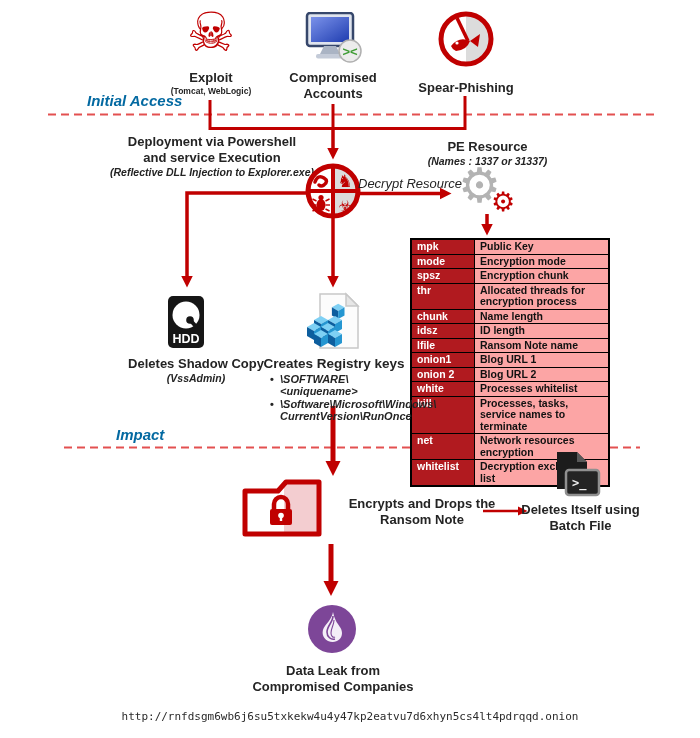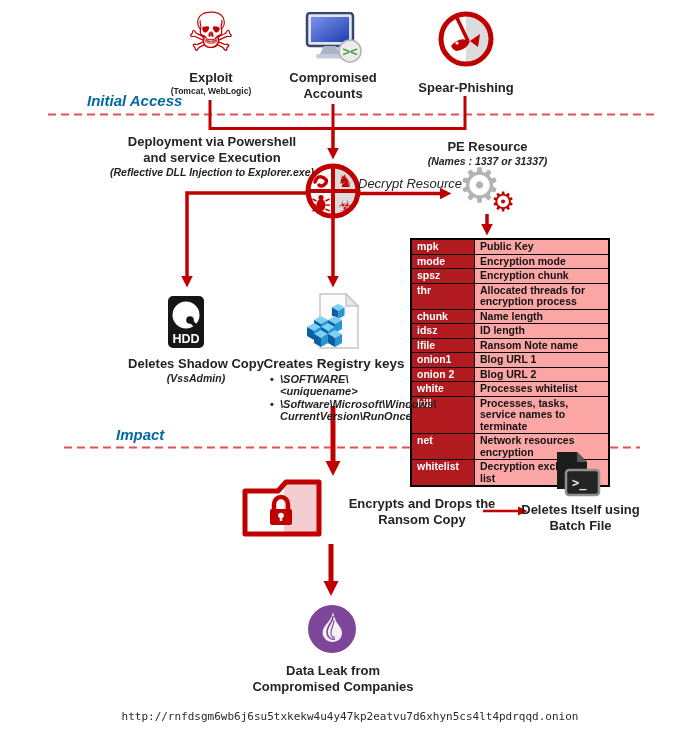--- a/index.html
+++ b/index.html
@@ -260,21 +260,21 @@
       <path d="M44,8 H77 V56 H44 Z" fill="#f3cdd0"></path>
       <path d="M5,15 H38 L46,6 H79 V58 H5 Z" fill="none" stroke="#c00000" stroke-width="5" stroke-linejoin="round"></path>
       <path d="M34,33 v-5 a7,7 0 0 1 14,0 v5" fill="none" stroke="#c00000" stroke-width="4.5"></path>
       <rect x="30" y="33" width="22" height="16" rx="2" fill="#c00000"></rect>
       <circle cx="41" cy="39.5" r="2.8" fill="#fff"></circle>
       <rect x="39.8" y="40" width="2.4" height="5" fill="#fff"></rect>
     </svg>
   </div>
   <div class="abs ctr" style="left:348px;top:496px;width:148px;">
     <span class="lbl block">Encrypts and Drops the</span>
-    <span class="lbl block">Ransom Copy</span>
+    <span class="lbl block">Ransom Note</span>
   </div>
 
   <div class="abs" style="left:549px;top:449px;width:54px;height:54px;">
     <svg width="54" height="54" viewBox="0 0 54 54">
       <path d="M8,3 H28 L38,13 V40 H8 Z" fill="#1c1c1c"></path>
       <path d="M28,3 L38,13 H28 Z" fill="#585858"></path>
       <rect x="17" y="21" width="33" height="25" rx="3" fill="#242424" stroke="#909090" stroke-width="2.5"></rect>
       <text x="23" y="38" font-size="12" font-weight="bold" fill="#eee" font-family="DejaVu Sans Mono, monospace">&gt;_</text>
     </svg>
   </div>

